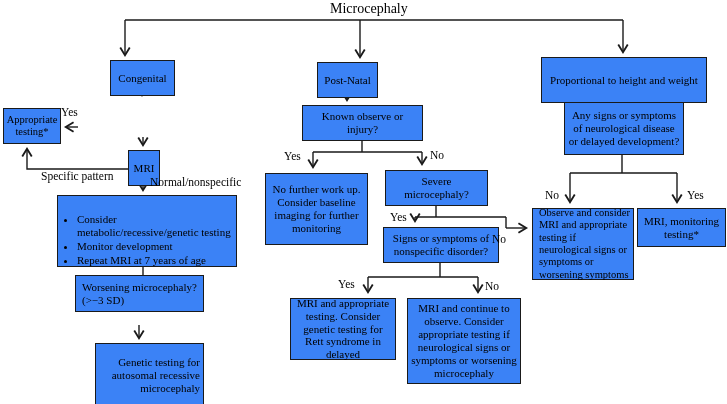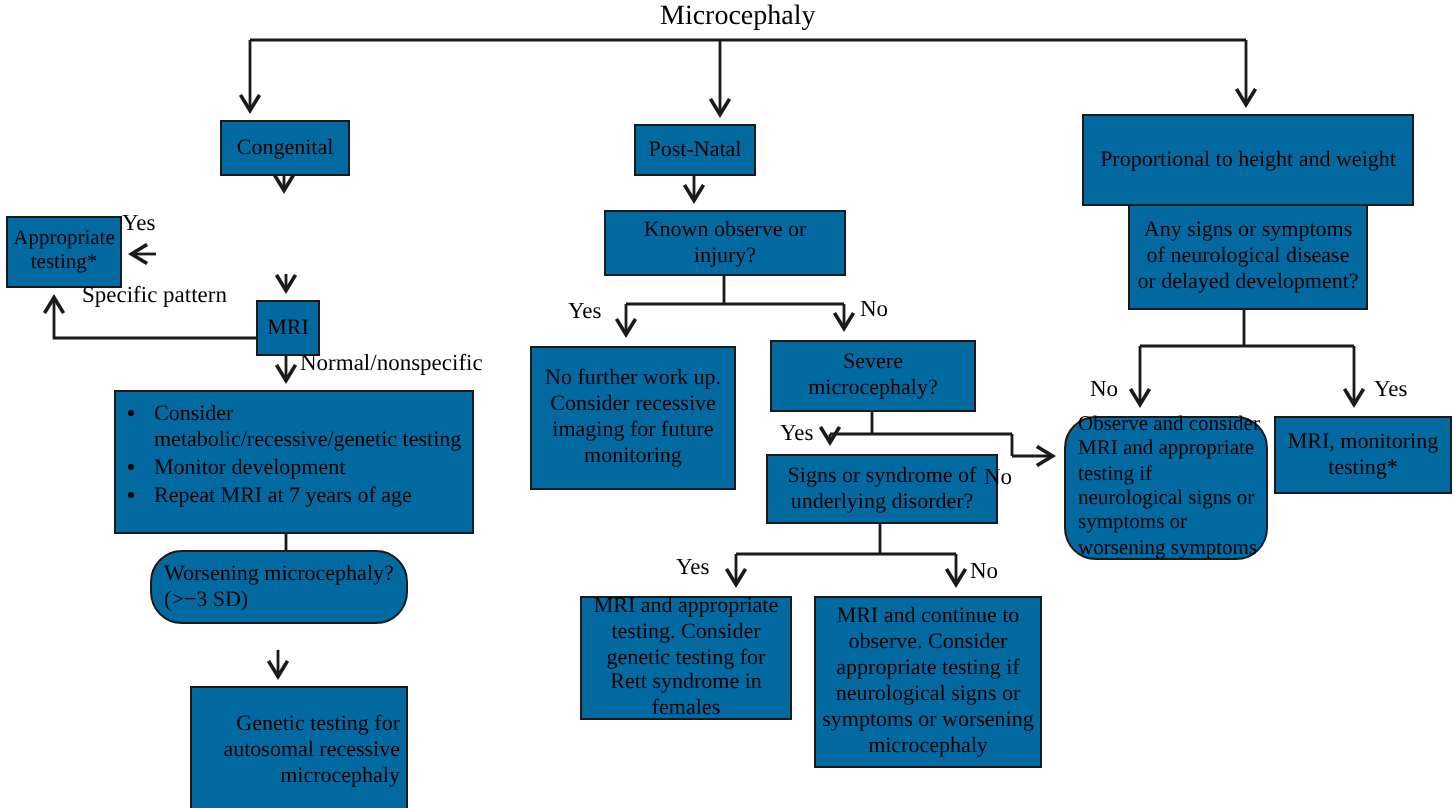--- a/index.html
+++ b/index.html
@@ -1,23 +1,23 @@
 <!DOCTYPE html>
 <html><head>
 <meta charset="utf-8">
 <style>
   html,body{margin:0;padding:0;background:#ffffff;}
   #canvas{position:relative;width:727px;height:404px;background:#ffffff;overflow:hidden;
           font-family:"Liberation Serif", serif;color:#000;}
   #canvas svg{position:absolute;left:0;top:0;z-index:1;}
   .title{position:absolute;left:330px;top:1px;font-size:14px;z-index:3;}
-  .node{position:absolute;z-index:2;border:1.6px solid #1a1a1a;background:#0369a1;
+  .node{position:absolute;z-index:2;border:1.6px solid #1a1a1a;background:#3b82f6;
         box-sizing:border-box;display:flex;align-items:center;justify-content:center;
-        text-align:center;font-size:11px;line-height:1.18;padding:5px 3px;}
-  .node.left-align{justify-content:flex-start;text-align:left;padding-left:6px;border-radius:16px;}
+        text-align:center;font-size:11px;line-height:1.18;padding:17px 3px;}
+  .node.left-align{justify-content:flex-start;text-align:left;padding-left:6px;}
   .node ul{margin:0;padding-left:16px;text-align:left;}
   .node ul li{margin:0 0 1px 0;}
   .edge-label{position:absolute;z-index:3;font-size:11.5px;white-space:nowrap;}
 
   #n-congenital{left:110px;top:60px;width:65px;height:28px;}
   #n-history{left:78px;top:100px;width:131px;height:37px;}
   #n-approp{left:3px;top:108px;width:58px;height:36px;font-size:10.5px;}
   #n-mri{left:128px;top:150px;width:32px;height:28px;}
   #n-plan{left:57px;top:195px;width:180px;height:72px;align-items:flex-start;}
   #n-worsening{left:75px;top:275px;width:129px;height:37px;}
@@ -28,21 +28,21 @@
   #n-severe{left:385px;top:170px;width:103px;height:36px;}
   #n-signs{left:383px;top:227px;width:116px;height:35px;}
   #n-rett{left:290px;top:298px;width:106px;height:62px;}
   #n-continue{left:407px;top:298px;width:114px;height:86px;}
   #n-proportional{left:541px;top:57px;width:166px;height:46px;}
   #n-anysigns{left:564px;top:102px;width:120px;height:53px;}
   #n-observe{left:532px;top:208px;width:102px;height:72px;font-size:10.5px;}
   #n-mriapprop{left:637px;top:208px;width:89px;height:39px;}
 
   #l-yes-history{left:61px;top:106px;}
-  #l-specific{left:41px;top:142px;}
+  #l-specific{left:41px;top:170px;}
   #l-normal{left:150px;top:176px;text-align:center;}
   #l-yes-insult{left:284px;top:150px;}
   #l-no-insult{left:430px;top:149px;}
   #l-yes-severe{left:390px;top:211px;}
   #l-no-severe{left:492px;top:233px;}
   #l-yes-signs{left:338px;top:278px;}
   #l-no-signs{left:485px;top:280px;}
   #l-no-neuro{left:545px;top:189px;}
   #l-yes-neuro{left:687px;top:189px;}
 
@@ -98,24 +98,24 @@
       <li>Consider metabolic/recessive/genetic testing</li>
       <li>Monitor development</li>
       <li>Repeat MRI at 7 years of age</li>
     </ul>
   </div>
   <div class="node left-align" id="n-worsening">Worsening microcephaly?(&gt;−3 SD)</div>
   <div class="node" id="n-genetic">Genetic testing for autosomal recessive microcephaly</div>
 
   <div class="node" id="n-postnatal">Post-Natal</div>
   <div class="node" id="n-insult">Known observe or injury?</div>
-  <div class="node" id="n-nofurther">No further work up. Consider recessive imaging for future monitoring</div>
+  <div class="node" id="n-nofurther">No further work up. Consider baseline imaging for further monitoring</div>
   <div class="node" id="n-severe">Severe microcephaly?</div>
-  <div class="node" id="n-signs">Signs or syndrome of underlying disorder?</div>
-  <div class="node" id="n-rett">MRI and appropriate testing. Consider genetic testing for Rett syndrome in females</div>
+  <div class="node" id="n-signs">Signs or symptoms of nonspecific disorder?</div>
+  <div class="node" id="n-rett">MRI and appropriate testing. Consider genetic testing for Rett syndrome in delayed</div>
   <div class="node" id="n-continue">MRI and continue to observe. Consider appropriate testing if neurological signs or symptoms or worsening microcephaly</div>
 
   <div class="node" id="n-proportional">Proportional to height and weight</div>
   <div class="node" id="n-anysigns">Any signs or symptoms of neurological disease or delayed development?</div>
   <div class="node left-align" id="n-observe">Observe and consider MRI and appropriate testing if neurological signs or symptoms or worsening symptoms</div>
   <div class="node" id="n-mriapprop">MRI, monitoring testing*</div>
 
   <span class="edge-label" id="l-yes-history">Yes</span>
   <span class="edge-label" id="l-specific">Specific pattern</span>
   <span class="edge-label" id="l-normal">Normal/nonspecific</span>

